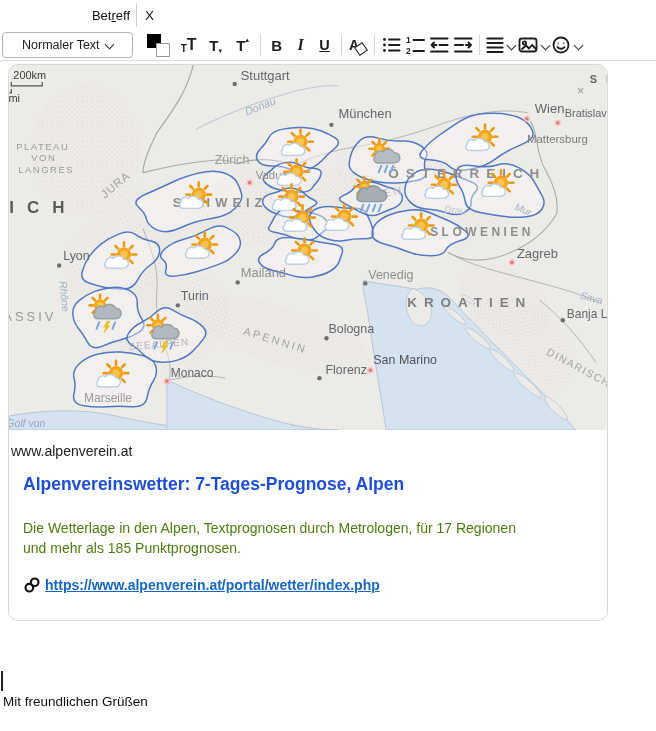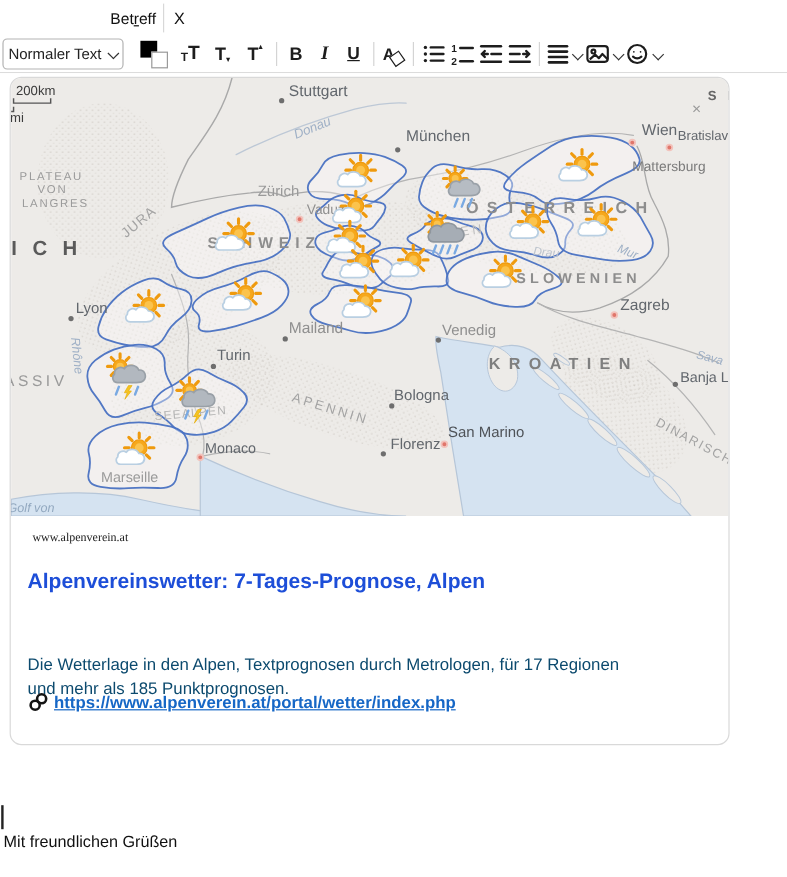--- a/index.html
+++ b/index.html
@@ -9,21 +9,21 @@
   .subject-row{position:absolute;top:0;left:0;width:656px;height:30px;display:flex;align-items:center;}
   .subject-label{width:130px;text-align:right;font-size:13px;color:#111;}
   .subject-label .ukey{text-decoration:underline;}
   .subject-sep{width:1px;height:24px;background:#cfcfcf;margin-left:6px;}
   .subject-input{flex:1;height:26px;border:none;outline:none;font-size:13.5px;padding:0 0 0 8px;
                  font-family:inherit;color:#111;}
   
   .toolbar{position:absolute;top:30px;left:0;width:656px;height:30px;display:flex;align-items:center;}
   .tb{display:flex;align-items:center;justify-content:center;height:26px;background:#fff;border:none;
       padding:0;margin:0;cursor:default;color:#1d1d1d;font-family:inherit;}
-  .dd{border:1px solid #b3b3b3;border-radius:4px;font-size:12.5px;padding:0 4px;gap:6px;color:#222;}
+  .dd{border:1px solid #b3b3b3;border-radius:4px;font-size:12.5px;padding:0 19px;gap:6px;color:#222;}
   .dd .chev{margin-top:-2px;}
   .chev{width:6px;height:6px;border-right:1.4px solid #333;border-bottom:1.4px solid #333;
         transform:rotate(45deg);display:inline-block;}
   .icon-btn{width:24px;}
   .wide-btn{width:33px;gap:3px;}
   .sep{width:1px;height:20px;background:#d4d4d4;}
   .swatch{position:relative;width:24px;height:24px;margin-left:8px;}
   .swatch .fg{position:absolute;left:1px;top:1px;width:14px;height:14px;background:#000;}
   .swatch .bg{position:absolute;left:10px;top:10px;width:12px;height:12px;background:#fff;border:1px solid #9a9a9a;}
   .tt-small{font-size:10px;font-weight:700;align-self:flex-end;padding-bottom:4px;}
@@ -37,23 +37,23 @@
   .u-glyph{font-size:14.5px;font-weight:600;text-decoration:underline;}
   .rf-a{font-size:14px;font-weight:700;}
   .rf-eraser{width:8px;height:8px;border:1.5px solid #1d1d1d;transform:rotate(55deg);margin-left:-3px;margin-top:8px;background:#fff;}
   .toolbar-divider{position:absolute;top:60px;left:0;width:656px;height:1px;background:#dcdcdc;}
   
   .editor{position:absolute;top:61px;left:0;width:656px;height:670px;background:#fff;}
   .card{position:absolute;left:8px;top:3px;width:600px;height:557px;border:1px solid #d9d9d9;
         border-radius:10px;overflow:hidden;background:#fff;box-sizing:border-box;}
   .card-map{position:absolute;left:0;top:0;width:598px;height:365px;}
   .card-map svg{display:block;width:598px;height:365px;}
-  .card-domain{position:absolute;left:18px;top:378px;font-size:10px;color:#222;font-family:Liberation Serif, serif;}
+  .card-domain{position:absolute;left:2px;top:378px;font-size:14px;color:#222;}
   .card-title{position:absolute;left:14px;top:409px;margin:0;font-size:17.5px;font-weight:700;color:#1d4ed8;}
-  .card-desc{position:absolute;left:14px;top:453px;font-size:14px;line-height:20px;color:#0c4a6e;margin-top:25px;}
+  .card-desc{position:absolute;left:14px;top:453px;font-size:14px;line-height:20px;color:#4d7c0f;}
   .card-linkrow{position:absolute;left:14px;top:511px;display:flex;align-items:center;gap:4px;font-weight:bold;}
   .card-link{font-size:14px;color:#1667c6;text-decoration:underline;}
   .cursor{position:absolute;left:1px;top:610px;width:1.5px;height:20px;background:#222;}
   .signature{position:absolute;left:3px;top:633px;font-size:13.5px;color:#111;}
 </style>
 </head>
 <body>
 
 <div id="app">
 

